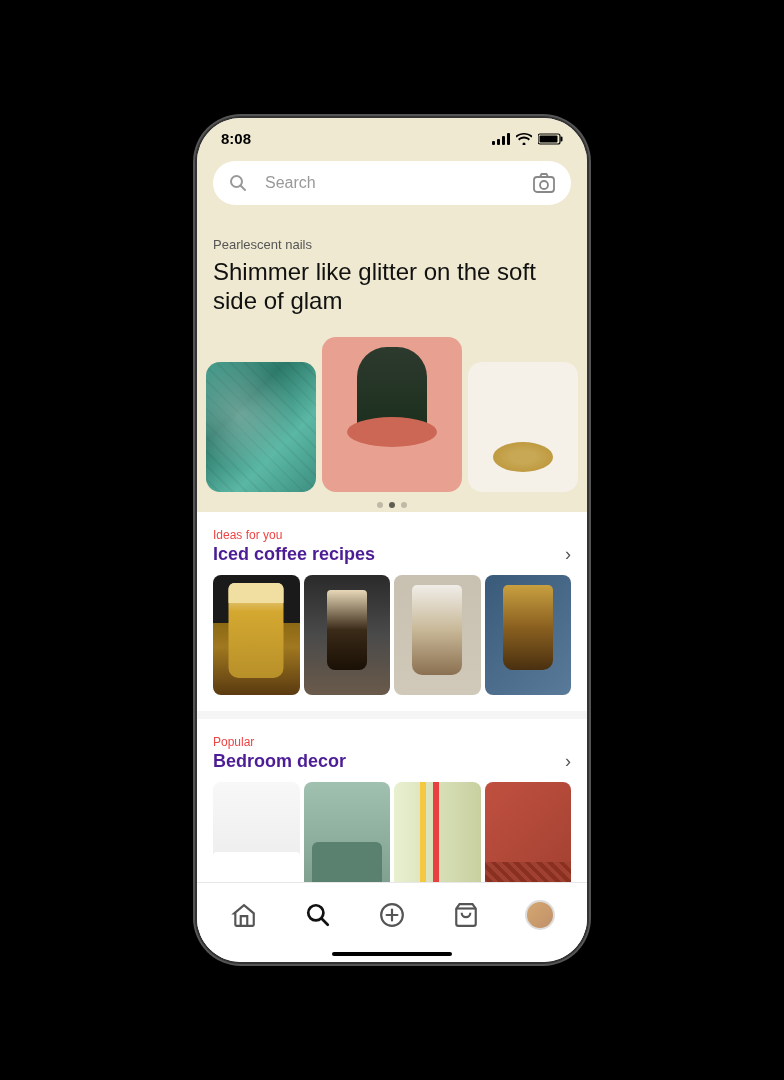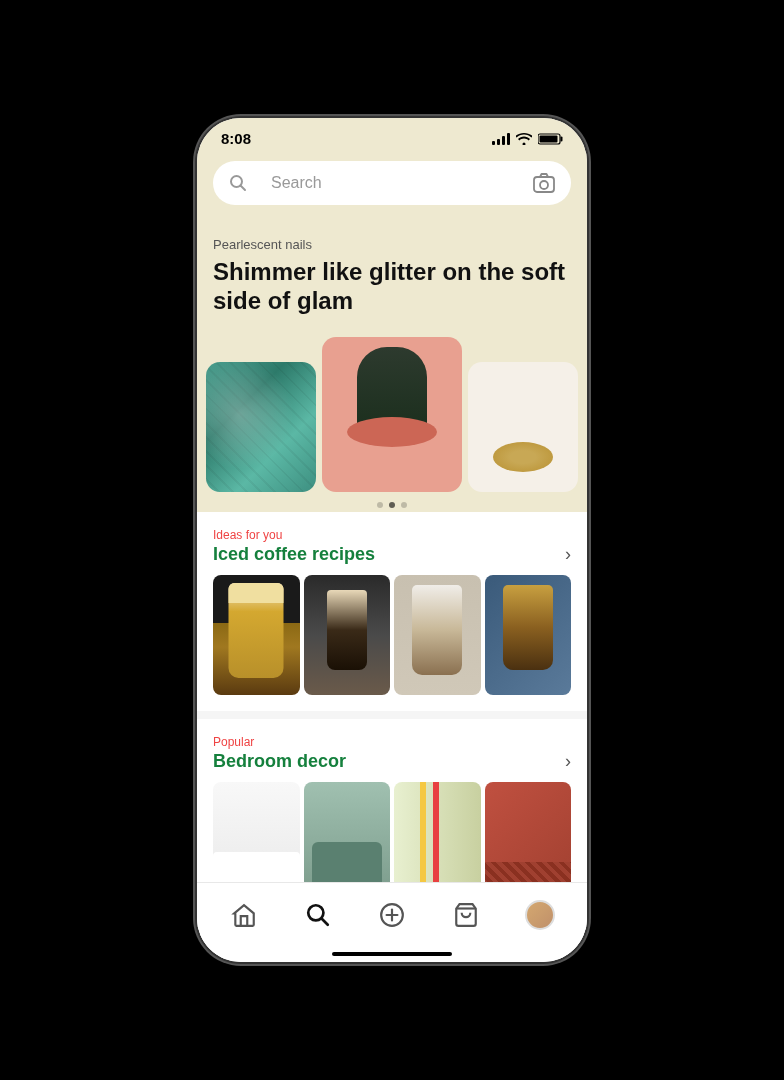--- a/index.html
+++ b/index.html
@@ -56,21 +56,21 @@
       background: #eee9d0;
       padding: 8px 16px 16px;
     }
 
     .search-bar {
       background: #fff;
       border-radius: 30px;
       display: flex;
       align-items: center;
       padding: 12px 16px;
-      gap: 24px;
+      gap: 18px;
     }
 
     .search-input-text {
       flex: 1;
       font-size: 16px;
       color: #999;
     }
 
     .hero-section {
       background: #eee9d0;
@@ -79,21 +79,21 @@
     }
 
     .hero-subtitle {
       font-size: 13px;
       color: #555;
       margin-bottom: 6px;
     }
 
     .hero-title {
       font-size: 24px;
-      font-weight: 700;
+      font-weight: 400;
       color: #111;
       line-height: 1.2;
       margin-bottom: 16px;
     }
 
     .hero-images {
       display: flex;
       justify-content: center;
       align-items: flex-end;
       gap: 6px;
@@ -217,21 +217,21 @@
     .section-header {
       display: flex;
       justify-content: space-between;
       align-items: center;
       margin-bottom: 10px;
     }
 
     .section-title {
       font-size: 18px;
       font-weight: 700;
-      color: #15803d;
+      color: #4c1d95;
     }
 
     .chevron-right {
       color: #555;
       font-size: 18px;
     }
 
     .image-row {
       display: flex;
       gap: 4px;

